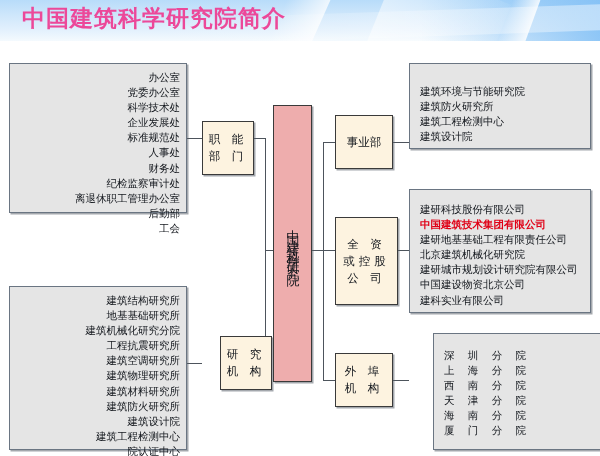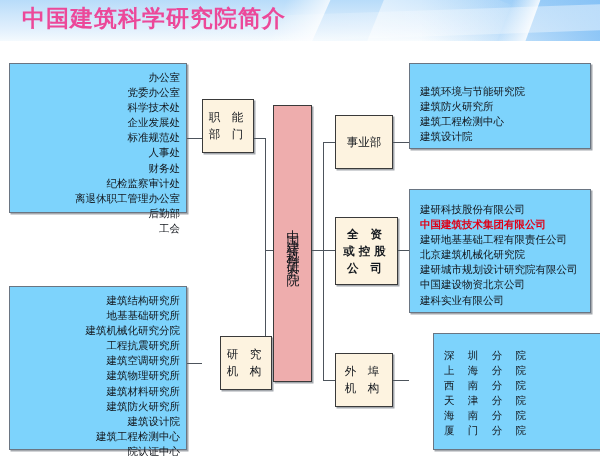--- a/index.html
+++ b/index.html
@@ -75,21 +75,21 @@
   }
 
   
   .box {
     position: absolute;
     box-sizing: border-box;
     border: 1px solid #636f7d;
     box-shadow: 1.5px 1.5px 0 rgba(90,96,105,0.55);
   }
   .box.blue {
-    background: #7dd3fc;
+    background: #e5e5e5;
     border-color: #6a7582;
   }
   .box.cream {
     background: #fdf3e0;
     border-color: #3a3a3a;
   }
   .box.pink {
     background: #eeadad;
     border-color: #3a3a3a;
   }
@@ -201,21 +201,21 @@
     <div class="li">建筑空调研究所</div>
     <div class="li">建筑物理研究所</div>
     <div class="li">建筑材料研究所</div>
     <div class="li">建筑防火研究所</div>
     <div class="li">建筑设计院</div>
     <div class="li">建筑工程检测中心</div>
     <div class="li">院认证中心</div>
 
   </div>
 
-  <div class="box cream mini-box" style="left:202px; top:58px; width:52px; height:54px;">
+  <div class="box cream mini-box" style="left:202px; top:80px; width:52px; height:54px;">
     <div class="mb-inner">
       <div class="mb-line">职 能</div>
       <div class="mb-line">部 门</div>
     </div>
   </div>
 
   <div class="box cream mini-box" style="left:220px; top:295px; width:52px; height:54px;">
     <div class="mb-inner">
       <div class="mb-line">研 究</div>
       <div class="mb-line">机 构</div>
@@ -225,21 +225,21 @@
   <div class="box pink" id="center-box" style="left:273px; top:64px; width:39px; height:277px;">
     <div class="vtext">中国建筑科学研究院</div>
   </div>
 
   <div class="box cream mini-box" style="left:335px; top:74px; width:58px; height:54px;">
     <div class="mb-inner">
       <div class="mb-line tight">事业部</div>
     </div>
   </div>
 
-  <div class="box cream mini-box" style="left:335px; top:176px; width:63px; height:68px;font-weight:bold;">
+  <div class="box cream mini-box" style="left:335px; top:176px; width:63px; height:88px;">
     <div class="mb-inner">
       <div class="mb-line">全  资</div>
       <div class="mb-line">或控股</div>
       <div class="mb-line">公  司</div>
     </div>
   </div>
 
   <div class="box cream mini-box" style="left:335px; top:312px; width:58px; height:54px;">
     <div class="mb-inner">
       <div class="mb-line">外 埠</div>

